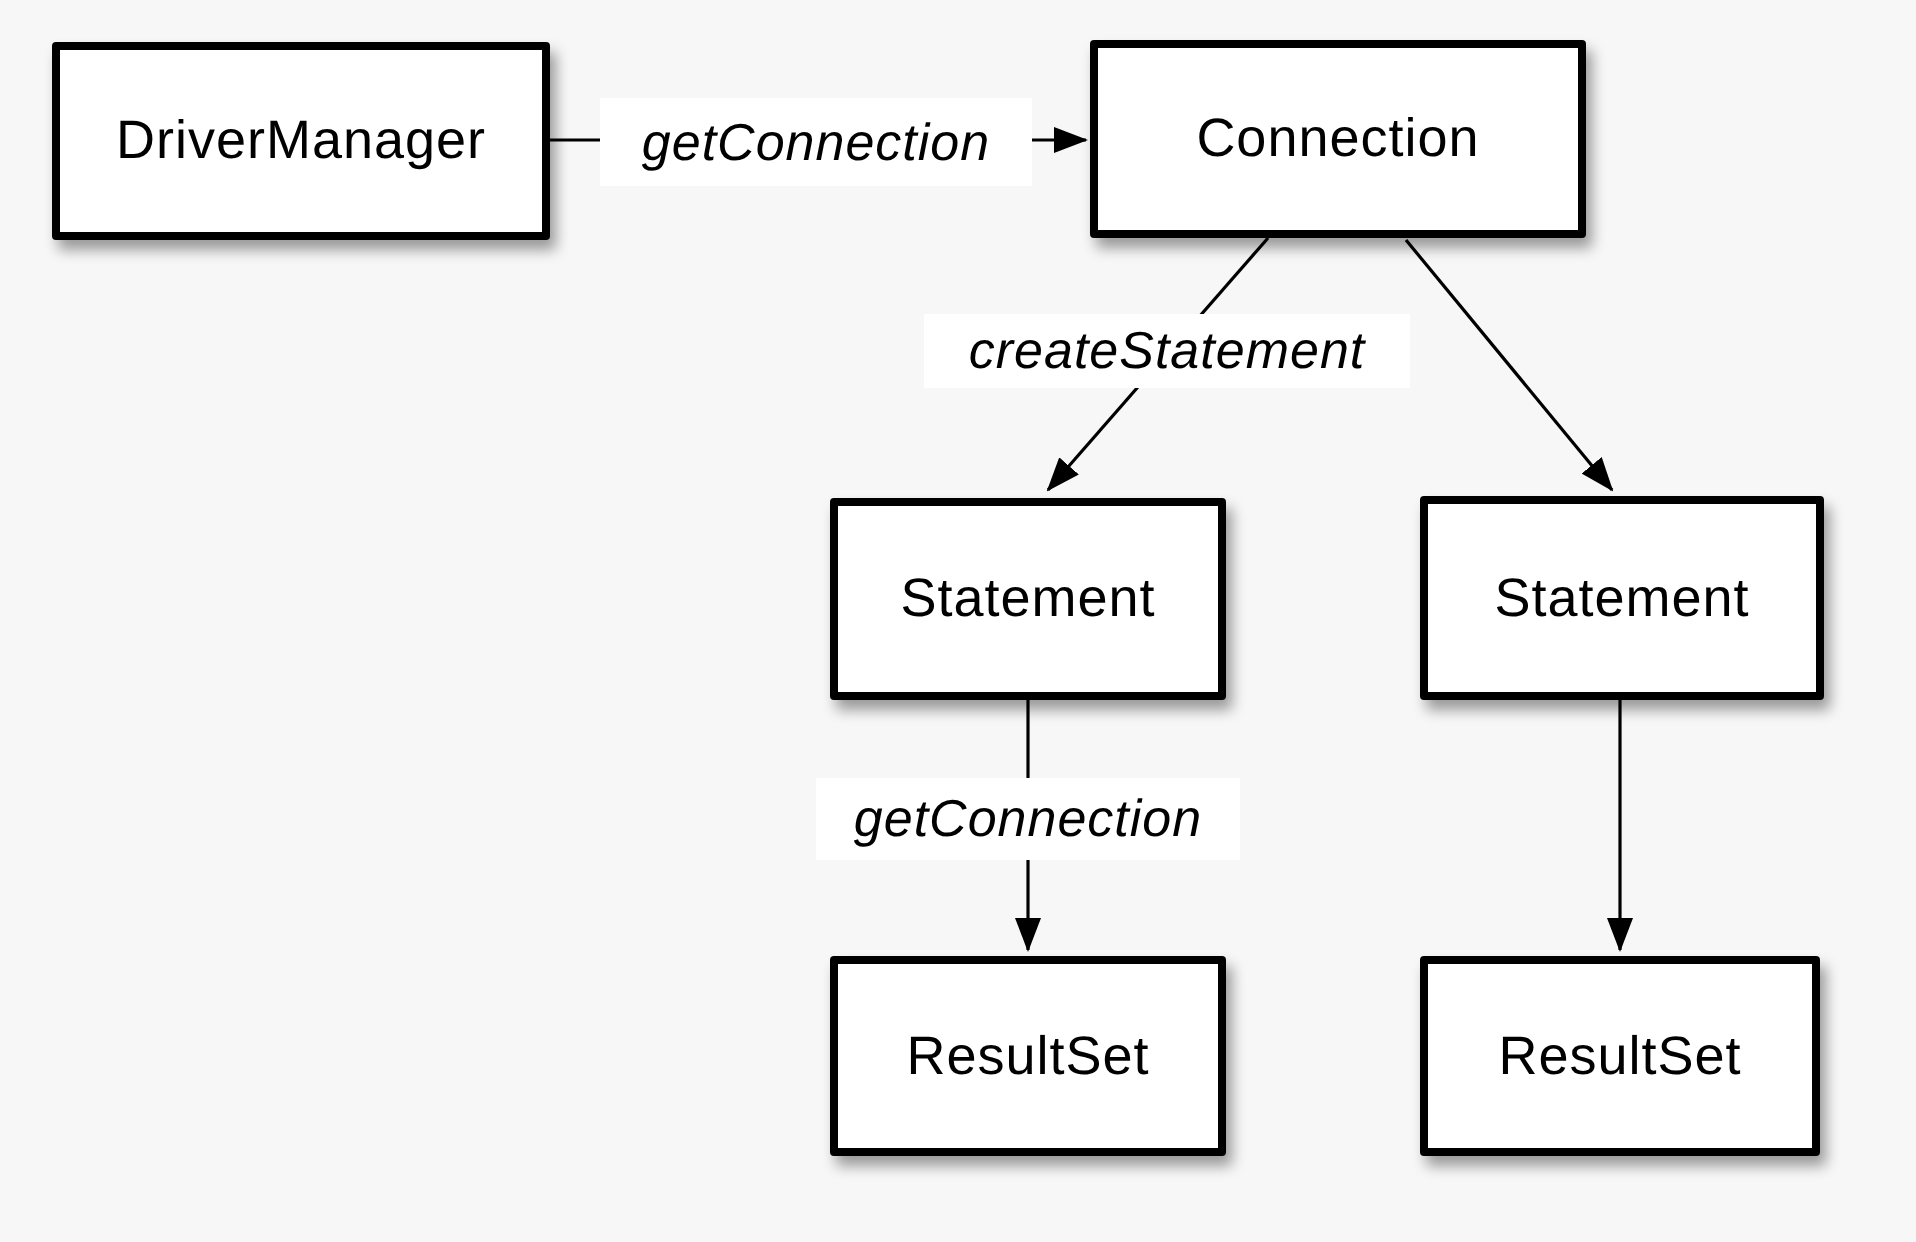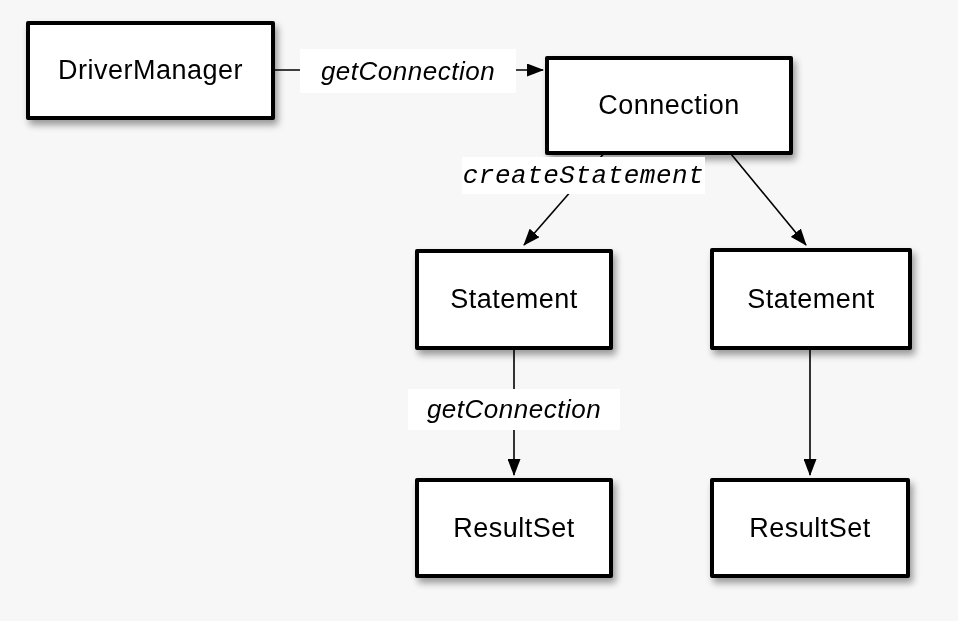--- a/index.html
+++ b/index.html
@@ -30,40 +30,40 @@
     border-radius: 2px;
     box-shadow: 3px 5px 7px rgba(0,0,0,0.38);
     display: flex;
     align-items: center;
     justify-content: center;
     font-size: 27px;
     letter-spacing: 0.5px;
     color: #000;
   }
   #node-driver-manager  { left: 26px;  top: 21px;  width: 249px; height: 99px;  }
-  #node-connection      { left: 545px; top: 20px;  width: 248px; height: 99px; margin-top: 36px;  }
+  #node-connection      { left: 545px; top: 20px;  width: 248px; height: 99px;  }
   #node-statement-left  { left: 415px; top: 249px; width: 198px; height: 101px; }
   #node-statement-right { left: 710px; top: 248px; width: 202px; height: 102px; }
   #node-resultset-left  { left: 415px; top: 478px; width: 198px; height: 100px; }
   #node-resultset-right { left: 710px; top: 478px; width: 200px; height: 100px; }
   .edge-label {
     position: absolute;
     box-sizing: border-box;
     background: #ffffff;
     color: #000;
     font-style: italic;
     font-size: 26px;
     letter-spacing: 0.5px;
     display: flex;
     align-items: center;
     justify-content: center;
     white-space: nowrap;
   }
   #label-get-connection   { left: 300px; top: 49px;  width: 216px; height: 44px; }
-  #label-create-statement { left: 462px; top: 157px; width: 243px; height: 37px; font-family: Liberation Mono, monospace; }
+  #label-create-statement { left: 462px; top: 157px; width: 243px; height: 37px; }
   #label-execute-query    { left: 408px; top: 389px; width: 212px; height: 41px; }
 </style>
 </head>
 <body>
 
 <div class="stage">
 
   <svg class="edges-layer" viewBox="0 0 958 621" xmlns="http://www.w3.org/2000/svg" aria-hidden="true">
     <defs>
       <marker id="arrowhead" markerUnits="userSpaceOnUse" markerWidth="17" markerHeight="13" refX="16" refY="6.5" orient="auto">

